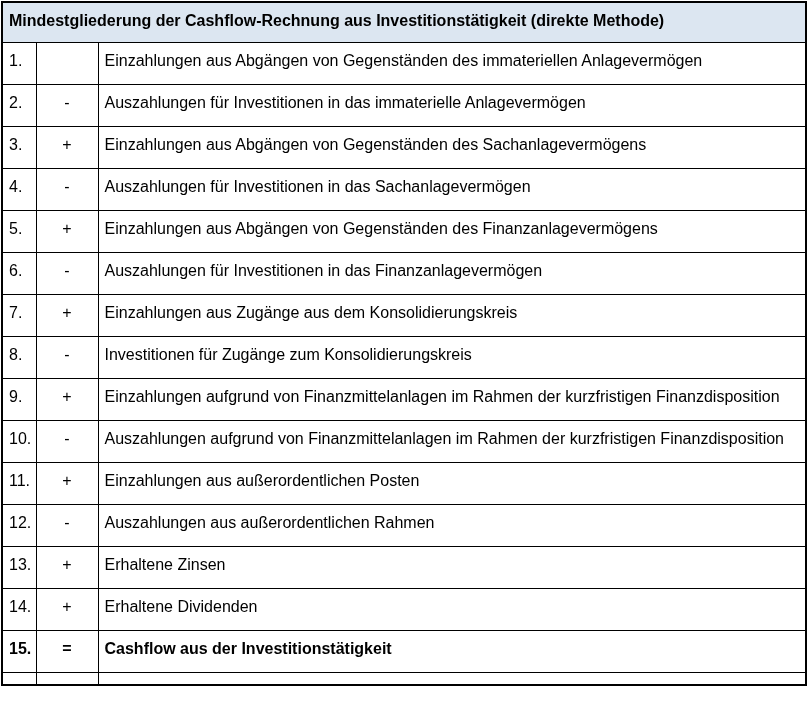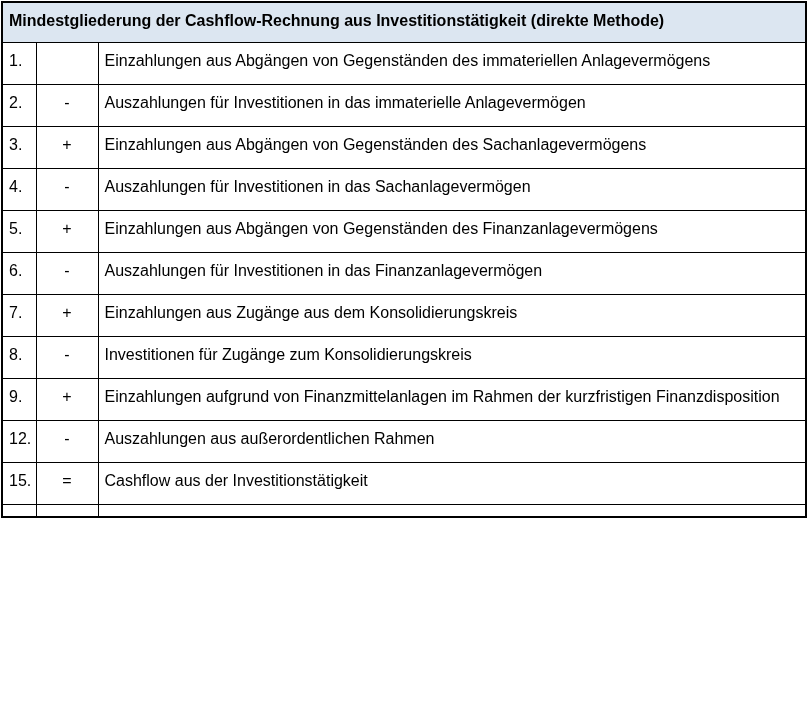--- a/index.html
+++ b/index.html
@@ -48,21 +48,21 @@
     padding-left:7px;
   }
   td.op-cell{
     text-align:center;
   }
   td.text-cell{
     padding-left:9px;
     padding-right:10px;
   }
   tr.bold-row td{
-    font-weight:normal;
+    font-weight:bold;
   }
   tr.empty-row td{
     height:13px;
     padding:0;
   }
 </style>
 </head>
 <body>
 
 <div class="doc">
@@ -74,21 +74,21 @@
     </colgroup>
     <thead>
       <tr>
         <td class="title-cell" colspan="3">Mindestgliederung der Cashflow-Rechnung aus Investitionstätigkeit (direkte Methode)</td>
       </tr>
     </thead>
     <tbody id="rows-body">
         <tr>
           <td class="num-cell">1.</td>
           <td class="op-cell"></td>
-          <td class="text-cell">Einzahlungen aus Abgängen von Gegenständen des immateriellen Anlagevermögens</td>
+          <td class="text-cell">Einzahlungen aus Abgängen von Gegenständen des immateriellen Anlagevermögen</td>
         </tr>
         <tr>
           <td class="num-cell">2.</td>
           <td class="op-cell">-</td>
           <td class="text-cell">Auszahlungen für Investitionen in das immaterielle Anlagevermögen</td>
         </tr>
         <tr>
           <td class="num-cell">3.</td>
           <td class="op-cell">+</td>
           <td class="text-cell">Einzahlungen aus Abgängen von Gegenständen des Sachanlagevermögens</td>
@@ -117,23 +117,43 @@
           <td class="num-cell">8.</td>
           <td class="op-cell">-</td>
           <td class="text-cell">Investitionen für Zugänge zum Konsolidierungskreis</td>
         </tr>
         <tr>
           <td class="num-cell">9.</td>
           <td class="op-cell">+</td>
           <td class="text-cell">Einzahlungen aufgrund von Finanzmittelanlagen im Rahmen der kurzfristigen Finanzdisposition</td>
         </tr>
         <tr>
+          <td class="num-cell">10.</td>
+          <td class="op-cell">-</td>
+          <td class="text-cell">Auszahlungen aufgrund von Finanzmittelanlagen im Rahmen der kurzfristigen Finanzdisposition</td>
+        </tr>
+        <tr>
+          <td class="num-cell">11.</td>
+          <td class="op-cell">+</td>
+          <td class="text-cell">Einzahlungen aus außerordentlichen Posten</td>
+        </tr>
+        <tr>
           <td class="num-cell">12.</td>
           <td class="op-cell">-</td>
           <td class="text-cell">Auszahlungen aus außerordentlichen Rahmen</td>
+        </tr>
+        <tr>
+          <td class="num-cell">13.</td>
+          <td class="op-cell">+</td>
+          <td class="text-cell">Erhaltene Zinsen</td>
+        </tr>
+        <tr>
+          <td class="num-cell">14.</td>
+          <td class="op-cell">+</td>
+          <td class="text-cell">Erhaltene Dividenden</td>
         </tr>
         <tr class="bold-row">
           <td class="num-cell">15.</td>
           <td class="op-cell">=</td>
           <td class="text-cell">Cashflow aus der Investitionstätigkeit</td>
         </tr>
       </tbody>
     <tfoot>
       <tr class="empty-row">
         <td class="num-cell"></td>

